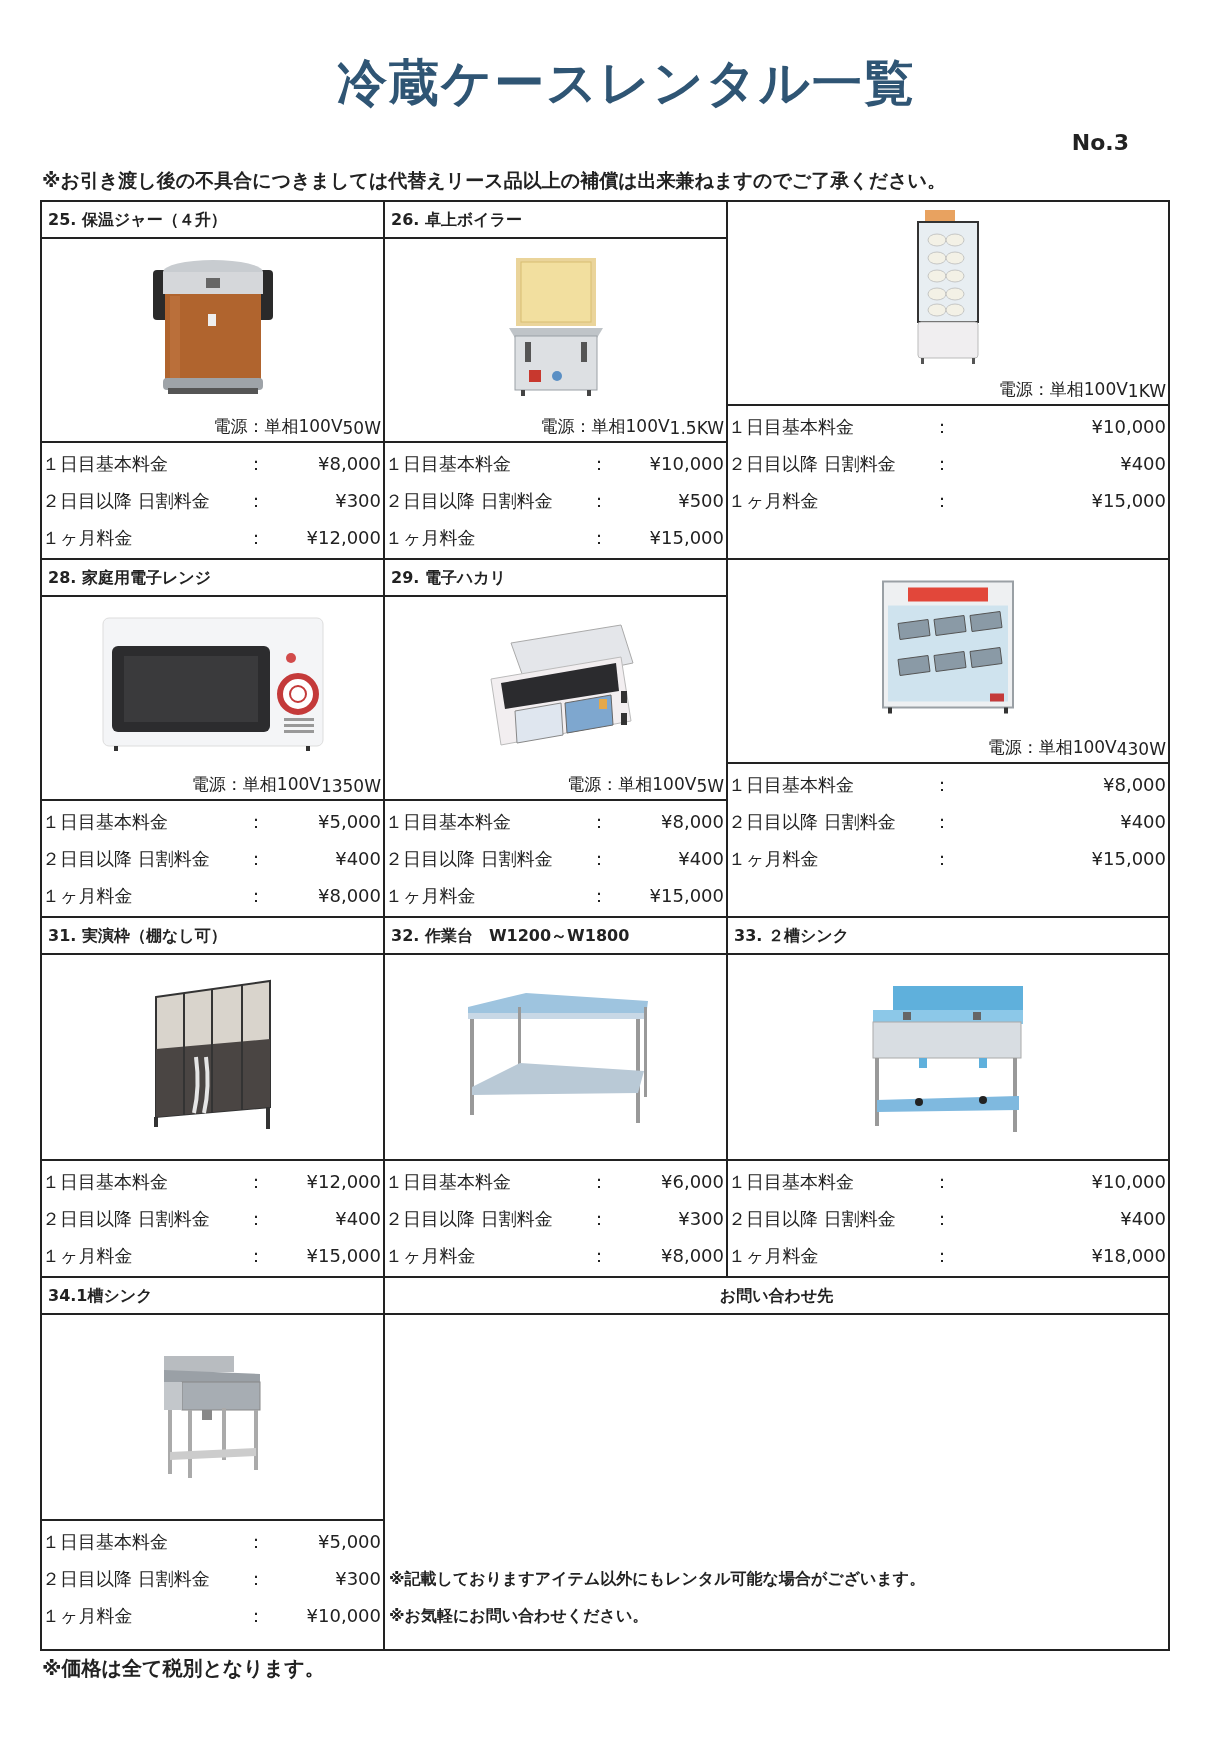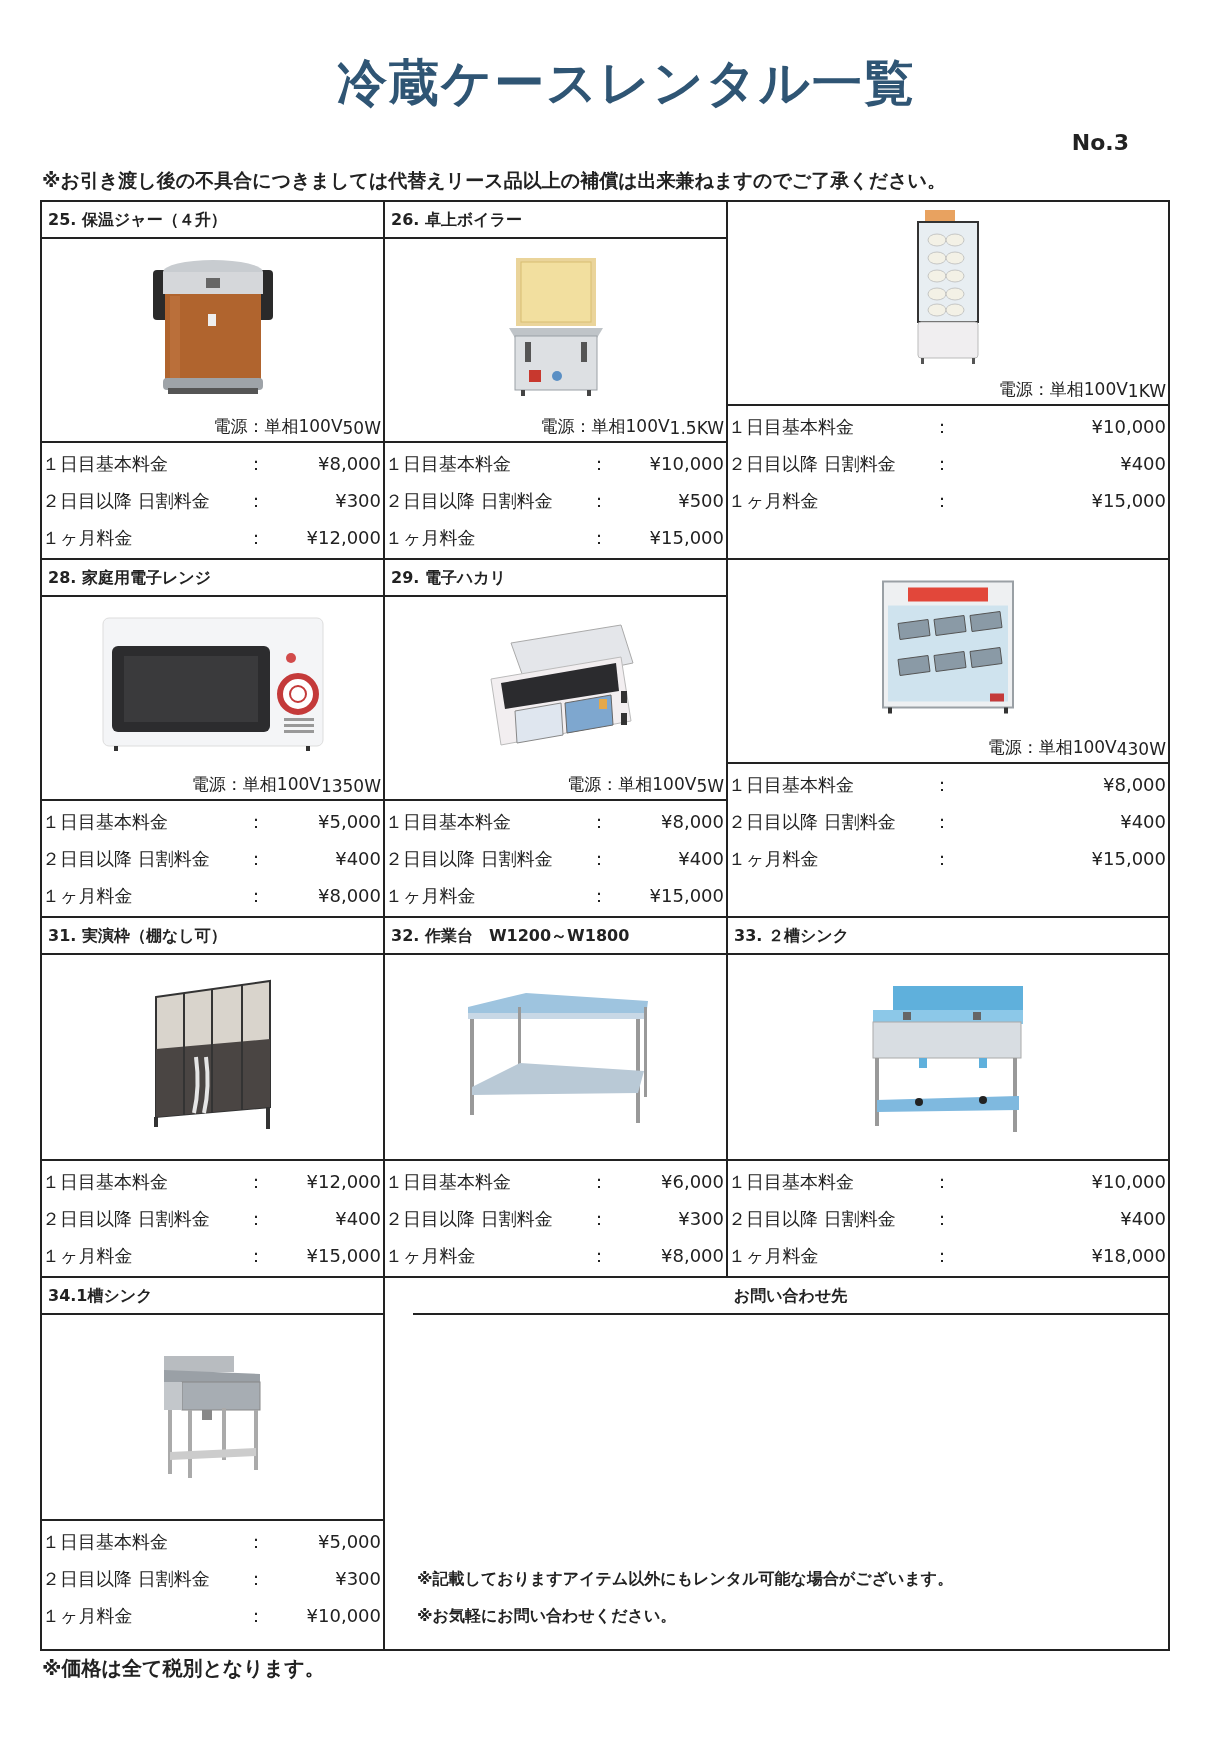--- a/index.html
+++ b/index.html
@@ -424,21 +424,21 @@
             <span class="val">¥300</span>
           </div>
         <div class="price-row">
             <span class="lbl">１ヶ月料金</span>
             <span class="sep">：</span>
             <span class="val">¥10,000</span>
           </div>
       </div>
     </div>
 
-    <div class="cell" style="flex:1;width:auto;margin-left:28px;">
+    <div class="cell" style="flex:1;width:auto;">
       <div class="contact-head">お問い合わせ先</div>
       <div class="contact-body">
         <div class="contact-note" style="top:254px;">※記載しておりますアイテム以外にもレンタル可能な場合がございます。</div>
         <div class="contact-note" style="top:291px;">※お気軽にお問い合わせください。</div>
       </div>
     </div>
   </div>
 </div>
 
 <div class="tax-note">※価格は全て税別となります。</div>

